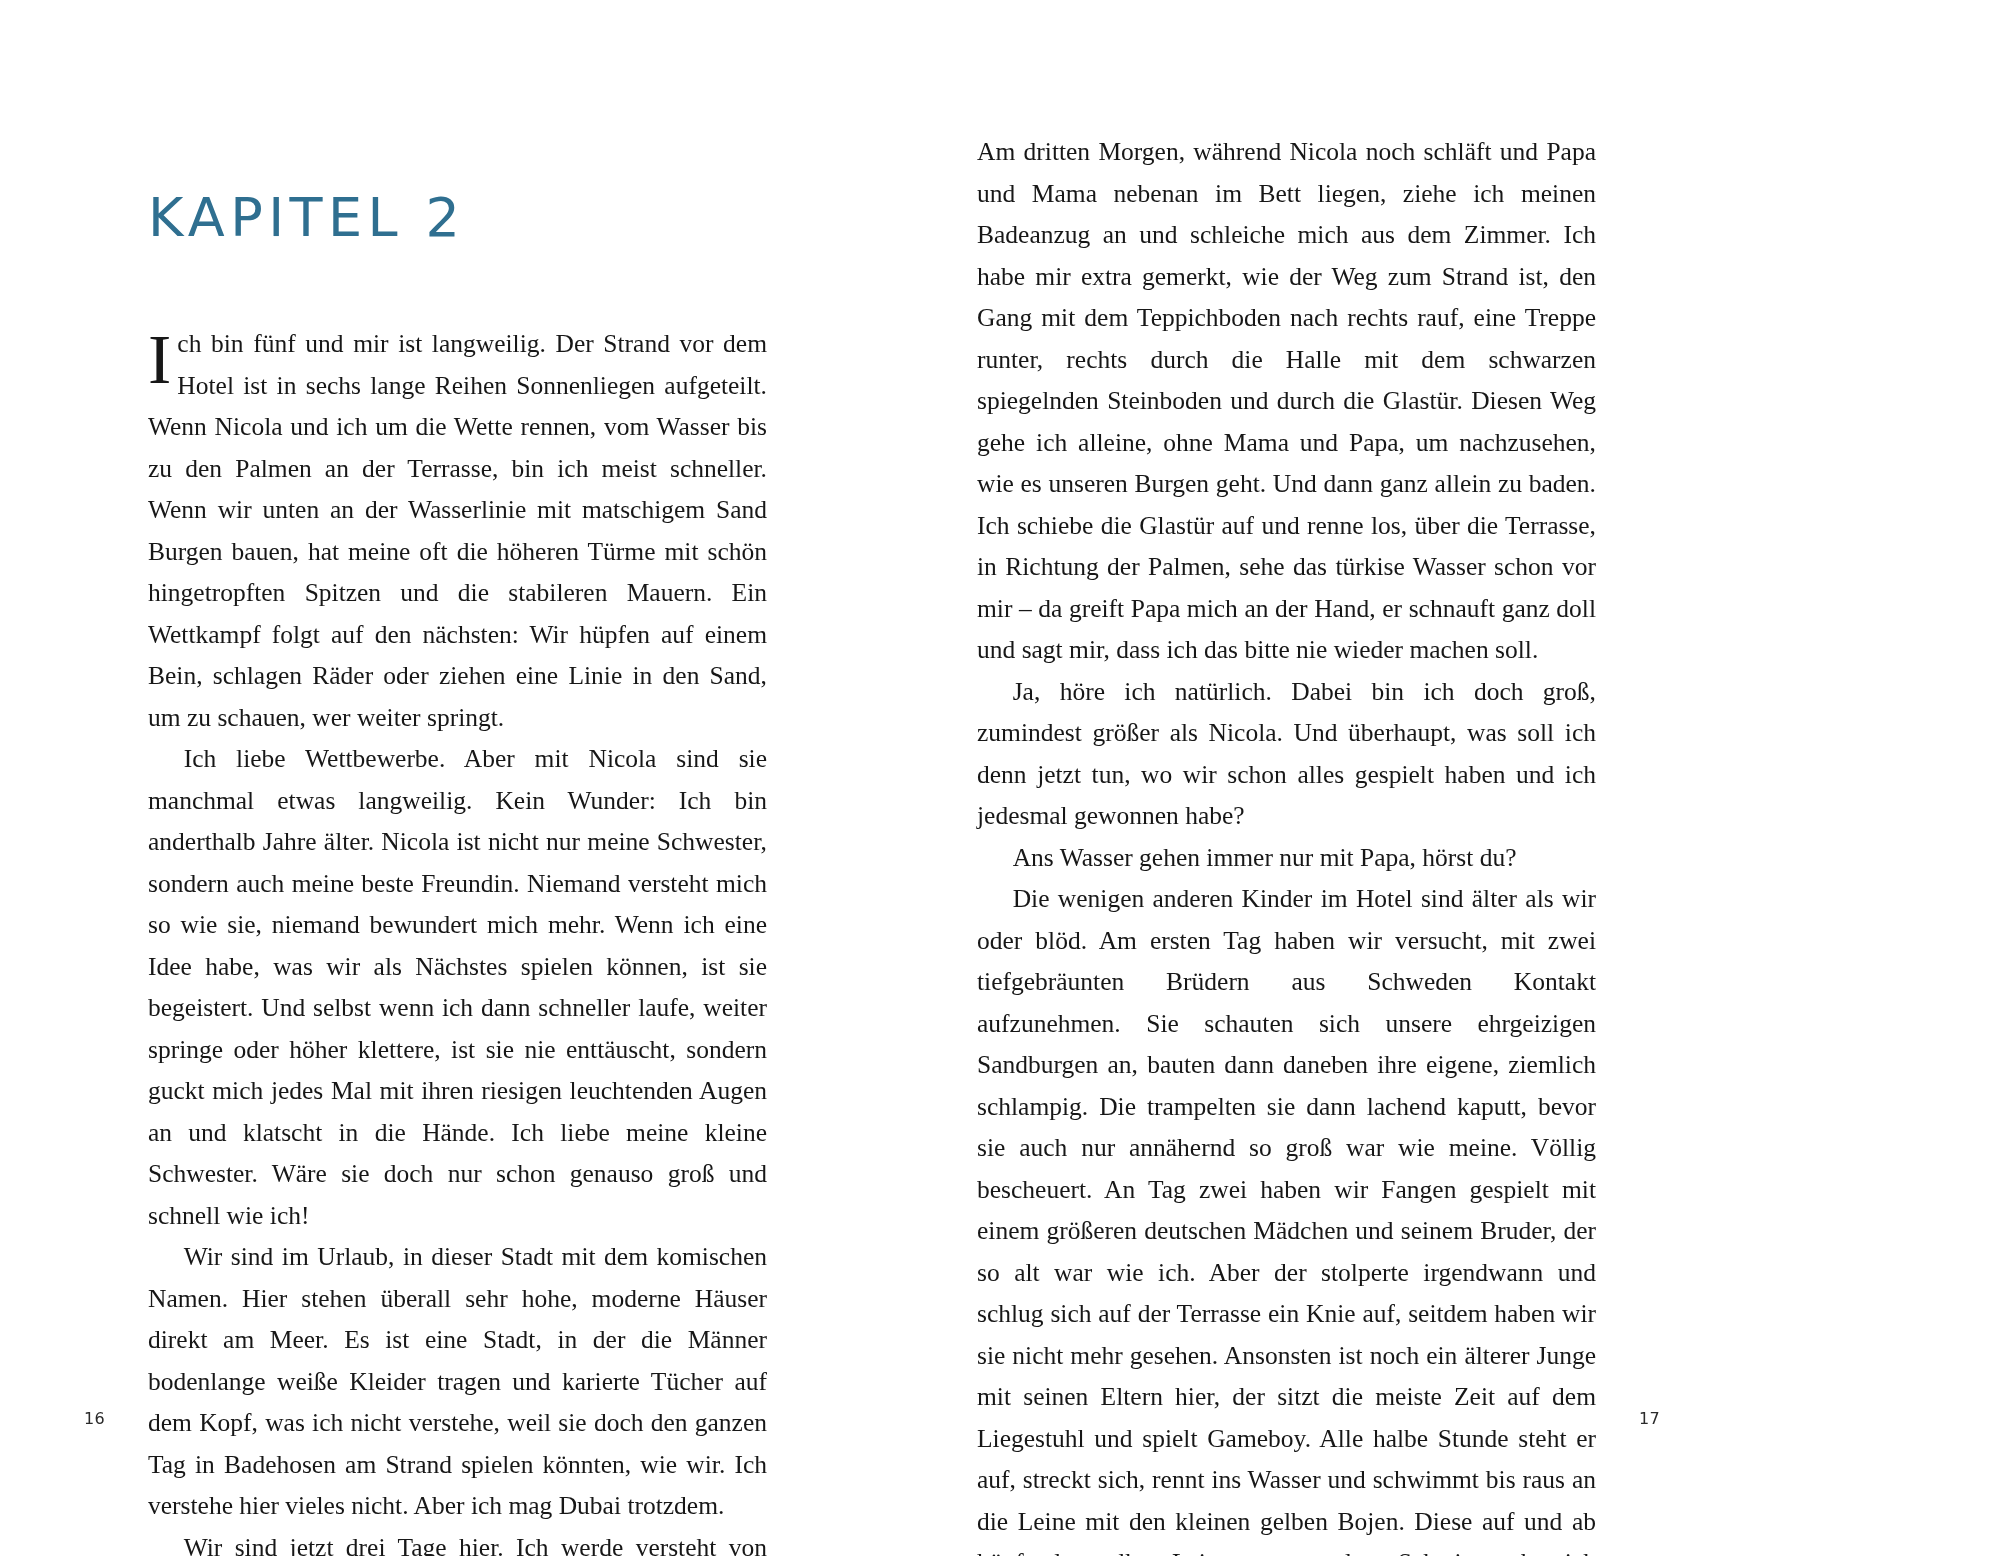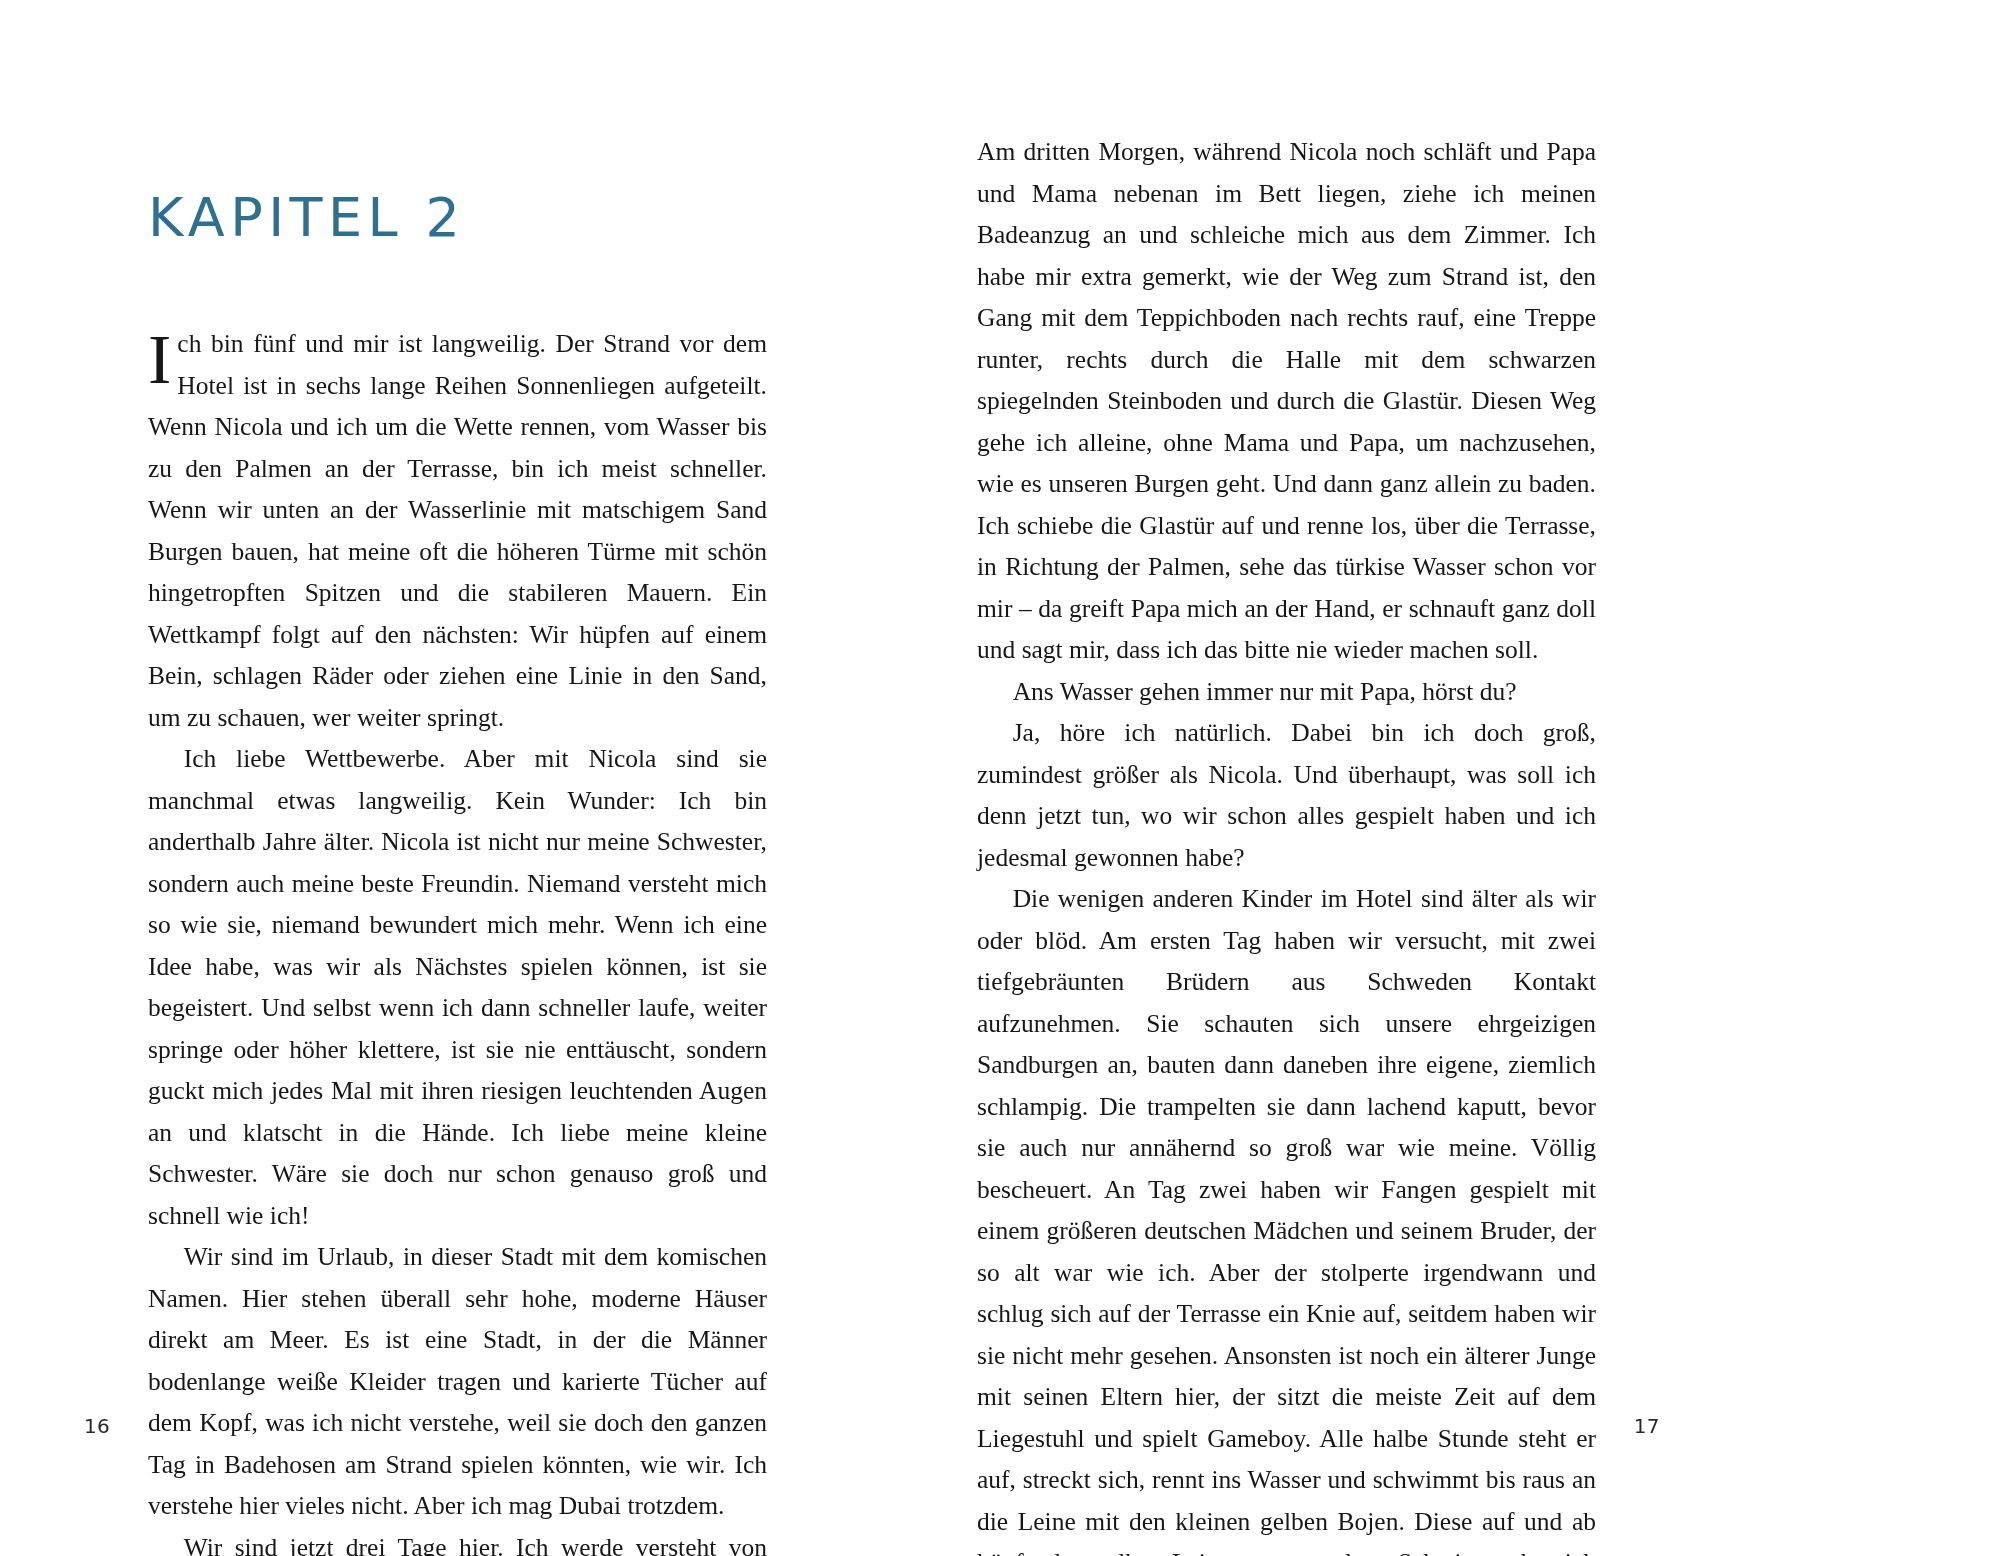--- a/index.html
+++ b/index.html
@@ -80,23 +80,23 @@
     line-height: 62px;
     float: left;
     padding: 4px 6px 0 0;
     margin-top: 2px;
     font-family: "Liberation Serif", serif;
     color: #171717;
   }
 
   .folio {
     position: absolute;
-    bottom: 118px;
+    bottom: 128px;
     font-family: "DejaVu Sans", sans-serif;
-    font-size: 20px;
+    font-size: 16px;
     color: #2a2a2a;
     letter-spacing: 0.02em;
   }
   .folio-left {
     left: 84px;
   }
   .folio-right {
     right: 84px;
   }
 </style>
@@ -114,21 +114,21 @@
       <p>Wir sind im Urlaub, in dieser Stadt mit dem komischen Namen. Hier stehen überall sehr hohe, moderne Häuser direkt am Meer. Es ist eine Stadt, in der die Männer bodenlange weiße Kleider tragen und karierte Tücher auf dem Kopf, was ich nicht verstehe, weil sie doch den ganzen Tag in Badehosen am Strand spielen könnten, wie wir. Ich verstehe hier vieles nicht. Aber ich mag Dubai trotzdem.</p>
       <p>Wir sind jetzt drei Tage hier. Ich werde versteht von alleine wach, weil ich nicht erwarten kann, zurück ans Meer zu kommen.</p>
     </div>
 
     <div class="folio folio-left">16</div>
   </div>
 
   <div class="page page-right">
     <div class="body-col">
       <p class="first-par">Am dritten Morgen, während Nicola noch schläft und Papa und Mama nebenan im Bett liegen, ziehe ich meinen Badeanzug an und schleiche mich aus dem Zimmer. Ich habe mir extra gemerkt, wie der Weg zum Strand ist, den Gang mit dem Teppichboden nach rechts rauf, eine Treppe runter, rechts durch die Halle mit dem schwarzen spiegelnden Steinboden und durch die Glastür. Diesen Weg gehe ich alleine, ohne Mama und Papa, um nachzusehen, wie es unseren Burgen geht. Und dann ganz allein zu baden. Ich schiebe die Glastür auf und renne los, über die Terrasse, in Richtung der Palmen, sehe das türkise Wasser schon vor mir – da greift Papa mich an der Hand, er schnauft ganz doll und sagt mir, dass ich das bitte nie wieder machen soll.</p>
+      <p>Ja, höre ich natürlich. Dabei bin ich doch groß, zumindest größer als Nicola. Und überhaupt, was soll ich denn jetzt tun, wo wir schon alles gespielt haben und ich jedesmal gewonnen habe?</p>
       <p>Ans Wasser gehen immer nur mit Papa, hörst du?</p>
-      <p>Ja, höre ich natürlich. Dabei bin ich doch groß, zumindest größer als Nicola. Und überhaupt, was soll ich denn jetzt tun, wo wir schon alles gespielt haben und ich jedesmal gewonnen habe?</p>
       <p>Die wenigen anderen Kinder im Hotel sind älter als wir oder blöd. Am ersten Tag haben wir versucht, mit zwei tiefgebräunten Brüdern aus Schweden Kontakt aufzunehmen. Sie schauten sich unsere ehrgeizigen Sandburgen an, bauten dann daneben ihre eigene, ziemlich schlampig. Die trampelten sie dann lachend kaputt, bevor sie auch nur annähernd so groß war wie meine. Völlig bescheuert. An Tag zwei haben wir Fangen gespielt mit einem größeren deutschen Mädchen und seinem Bruder, der so alt war wie ich. Aber der stolperte irgendwann und schlug sich auf der Terrasse ein Knie auf, seitdem haben wir sie nicht mehr gesehen. Ansonsten ist noch ein älterer Junge mit seinen Eltern hier, der sitzt die meiste Zeit auf dem Liegestuhl und spielt Gameboy. Alle halbe Stunde steht er auf, streckt sich, rennt ins Wasser und schwimmt bis raus an die Leine mit den kleinen gelben Bojen. Diese auf und ab hüpfende gelbe Leine grenzt den Schwimmerbereich unseres Hotels vom offenen Meer ab.</p>
     </div>
 
     <div class="folio folio-right">17</div>
   </div>
 
 </div>
 
 </body></html>

